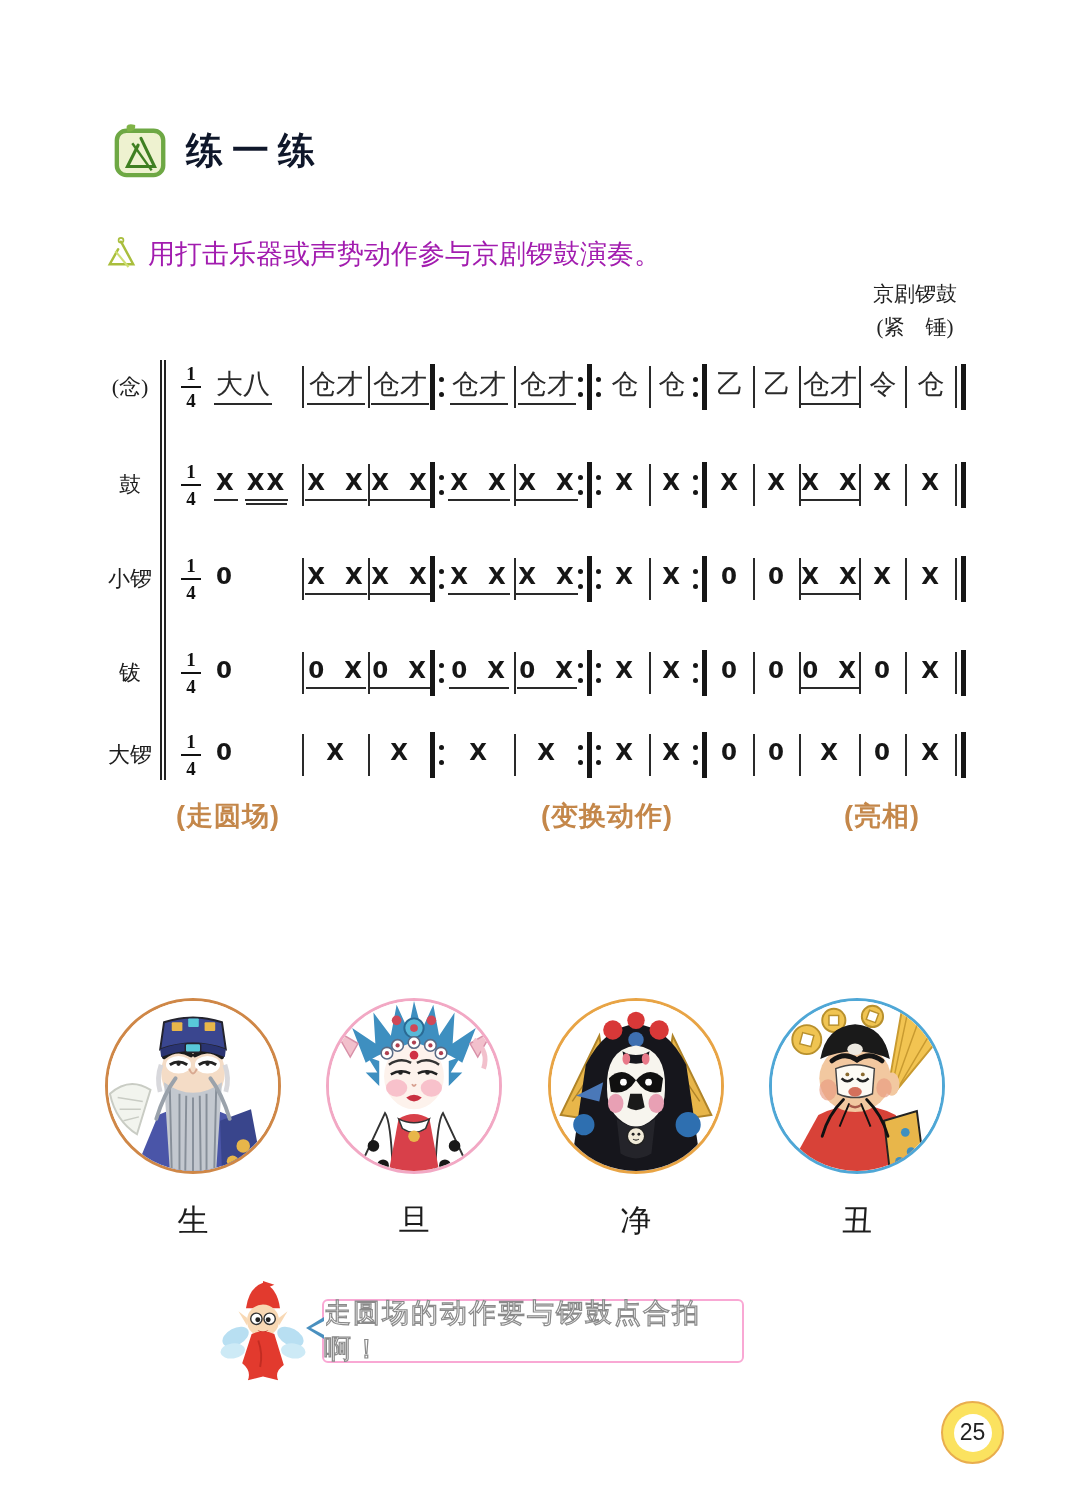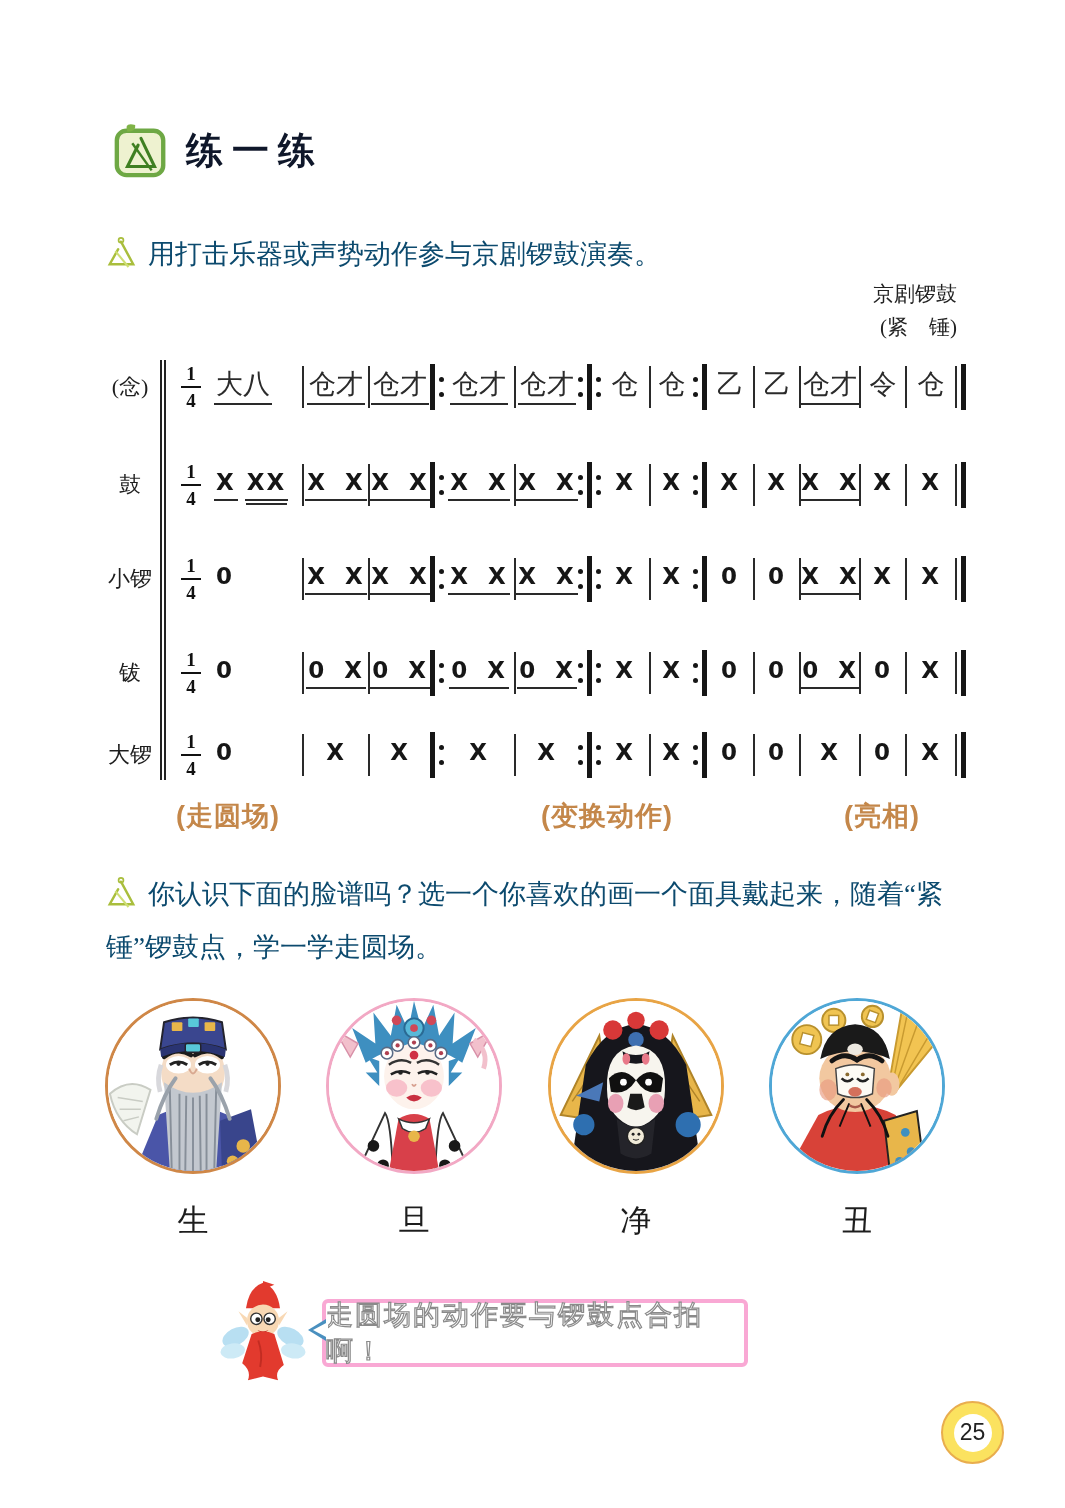--- a/index.html
+++ b/index.html
@@ -3,27 +3,27 @@
 <meta charset="utf-8">
 <style>
   html,body{margin:0;padding:0;background:#ffffff;}
   .page{position:relative;width:1065px;height:1508px;background:#fff;font-family:"Liberation Serif",serif;color:#2b2b2b;overflow:hidden;}
 
   
   .header{position:absolute;left:112px;top:122px;display:flex;align-items:center;gap:16px;}
   .header-title{font-family:"Liberation Sans",sans-serif;font-weight:bold;font-size:37px;color:#0f172a;letter-spacing:9px;}
 
   
-  .para{position:absolute;left:106px;font-size:27px;line-height:1.95;color:#0c4a6e;margin:0;}
+  .para{position:absolute;left:106px;font-size:27px;line-height:1.95;color:#a21caf;margin:0;}
   .p1{top:228px;width:880px;}
   .p2{top:868px;width:892px;}
   .tri-icon{display:inline-block;vertical-align:-5px;margin-right:12px;}
 
   
-  .score-head{position:absolute;right:108px;top:278px;text-align:right;font-size:21px;line-height:1.55;color:#222;}
+  .score-head{position:absolute;right:108px;top:278px;text-align:center;font-size:21px;line-height:1.55;color:#222;}
 
   
   .score{position:absolute;left:100px;top:358px;width:960px;height:500px;}
   .sysline{position:absolute;left:60px;top:2px;height:420px;width:6px;border-left:2px solid #232323;border-right:2px solid #232323;box-sizing:border-box;}
   .srow{display:flex;align-items:center;height:58px;}
   .r0{margin-bottom:40px}.r1{margin-bottom:36px}.r2{margin-bottom:36px}.r3{margin-bottom:24px}
   .slabel{width:60px;text-align:center;font-size:22px;color:#1e1e1e;flex:none;}
   .spacer{width:12px;flex:none;}
   .ts{width:38px;flex:none;display:flex;flex-direction:column;align-items:center;font-weight:bold;font-size:19px;line-height:1;color:#111;}
   .ts-num{border-bottom:2px solid #111;padding:0 5px 3px;margin-bottom:3px;}
@@ -47,21 +47,21 @@
   
   .masks{position:absolute;left:102px;top:998px;width:846px;display:flex;justify-content:space-between;}
   figure{margin:0;}
   .mask{width:182px;display:flex;flex-direction:column;align-items:center;}
   .circ{width:176px;height:176px;border-radius:50%;border:3px solid #c08040;overflow:hidden;box-sizing:border-box;background:#fff;}
   .circ svg{display:block;width:100%;height:100%;}
   .mlabel{margin-top:26px;font-size:31px;color:#1d1d1d;}
 
   
   .mascot{position:absolute;left:220px;top:1280px;}
-  .bubble{position:absolute;left:322px;top:1299px;width:418px;height:60px;border:4px solid #f9a8d4;border-radius:6px;display:flex;align-items:center;justify-content:center;font-size:27px;letter-spacing:2px;background:#fff;color:#8a8a8a;-webkit-text-fill-color:#fff;-webkit-text-stroke:1.2px #8a8a8a;}
+  .bubble{position:absolute;left:322px;top:1299px;width:418px;height:60px;border:2px solid #f9a8d4;border-radius:6px;display:flex;align-items:center;justify-content:center;font-size:27px;letter-spacing:2px;background:#fff;color:#8a8a8a;-webkit-text-fill-color:#fff;-webkit-text-stroke:1.2px #8a8a8a;}
   .bubble::before{content:"";position:absolute;left:-18px;top:16px;width:0;height:0;border-top:11px solid transparent;border-bottom:11px solid transparent;border-right:18px solid #4a90bf;}
   .bubble::after{content:"";position:absolute;left:-13px;top:19px;width:0;height:0;border-top:8px solid transparent;border-bottom:8px solid transparent;border-right:15px solid #fff;}
 
   
   .pagenum{position:absolute;left:941px;top:1401px;width:63px;height:63px;border-radius:50%;background:#fbe25f;border:2px solid #e9ad4e;box-sizing:border-box;display:flex;align-items:center;justify-content:center;}
   .pagenum-inner{width:38px;height:38px;border-radius:50%;background:#fff;display:flex;align-items:center;justify-content:center;font-family:"Liberation Sans",sans-serif;font-size:23px;color:#222;}
 </style>
 </head>
 <body>
 
@@ -578,27 +578,20 @@
             <div class="bar-thin"></div>
             <div class="bar-thick"></div>
           </div>
         </div>
       </div>
     <span class="section-label sl0">(走圆场)</span>
     <span class="section-label sl1">(变换动作)</span>
     <span class="section-label sl2">(亮相)</span>
   </div>
 
-  <p class="para p2">
-    <svg class="tri-icon" width="30" height="32" viewBox="0 0 32 34">
-      <path d="M16 6 L29 30 L4 30 L13 14" fill="none" stroke="#a9be3c" stroke-width="2.6" stroke-linecap="round"></path>
-      <circle cx="16" cy="4.5" r="2.6" fill="none" stroke="#a9be3c" stroke-width="1.8"></circle>
-      <line x1="10" y1="16" x2="24" y2="33" stroke="#cede74" stroke-width="2.2"></line>
-    </svg><span>你认识下面的脸谱吗？选一个你喜欢的画一个面具戴起来，随着“紧锤”锣鼓点，学一学走圆场。</span>
-  </p>
 
   <div class="masks">
 
     <figure class="mask">
       <div class="circ" style="border-color: rgb(207, 135, 71);">
         <svg viewBox="0 0 176 176">
           <rect width="176" height="176" fill="#ffffff"></rect>
           <path d="M2 96 Q22 78 44 92 L30 138 Q8 124 2 96 Z" fill="#f2f4ee" stroke="#c9ccc4" stroke-width="2"></path>
           <path d="M10 100 L36 104 M12 112 L34 112 M16 124 L32 120" stroke="#c9ccc4" stroke-width="1.5"></path>
           <path d="M28 176 L52 118 Q88 102 124 118 L152 176 Z" fill="#4a55a8"></path>

